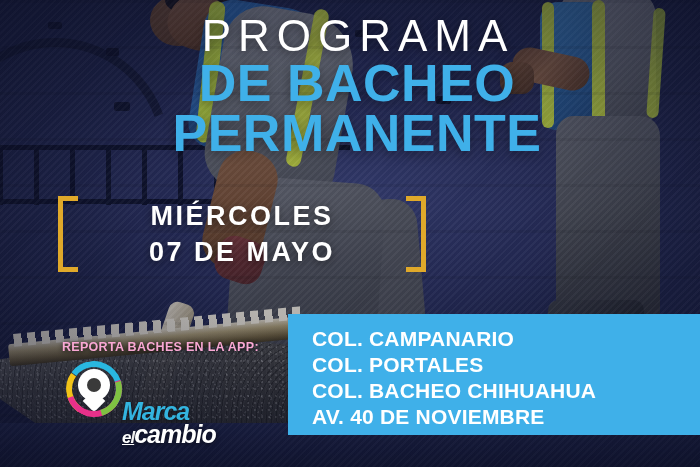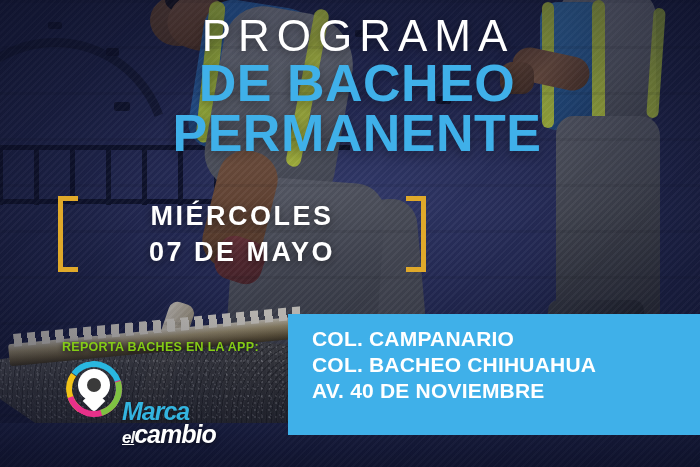--- a/index.html
+++ b/index.html
@@ -272,21 +272,21 @@
     text-align:center;color:#ffffff;
     font-size:27px;font-weight:bold;letter-spacing:2.5px;
     line-height:36px;
     text-shadow:0 2px 9px rgba(0,0,0,.5);
   }
   .date-text .d2{display:block;}
 
   
   .report-line{
     position:absolute;left:62px;top:340px;
-    color:#84cc16;font-size:12.5px;font-weight:bold;letter-spacing:.3px;
+    color:#f9a8d4;font-size:12.5px;font-weight:bold;letter-spacing:.3px;
     text-shadow:0 1px 5px rgba(0,0,0,.85);
   }
 
   
   .logo{position:absolute;left:66px;top:361px;width:190px;height:56px;}
   .logo-mark{position:absolute;left:0;top:0;width:56px;height:56px;}
   .ring{position:absolute;inset:0;border-radius:50%;}
   .ring-cy{
     border:6px solid transparent;border-top-color:#29b7e0;border-right-color:#29b7e0;
     transform:rotate(-8deg);
@@ -444,18 +444,19 @@
           </div>
       </div>
       <div class="logo-text">
         <div class="logo-marca">Marca</div>
         <div class="logo-cambio"><span class="el">el</span><span>cambio</span></div>
       </div>
     </div>
 
     <div class="loc-panel">
       <div class="loc-item">COL. CAMPANARIO</div>
+      <div class="loc-item">COL. PORTALES</div>
       <div class="loc-item">COL. BACHEO CHIHUAHUA</div>
       <div class="loc-item">AV. 40 DE NOVIEMBRE</div>
     </div>
 
   </div>
 </div>
 
 </body></html>

